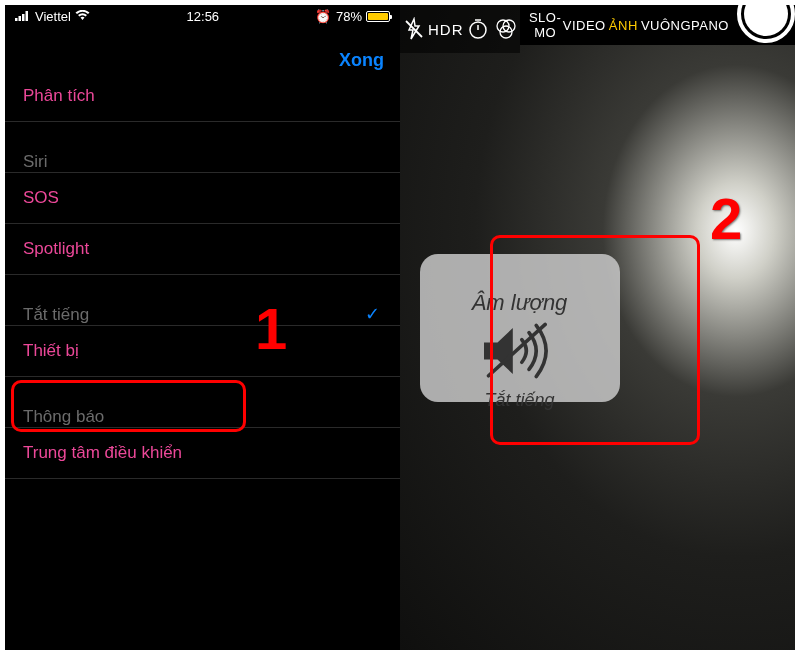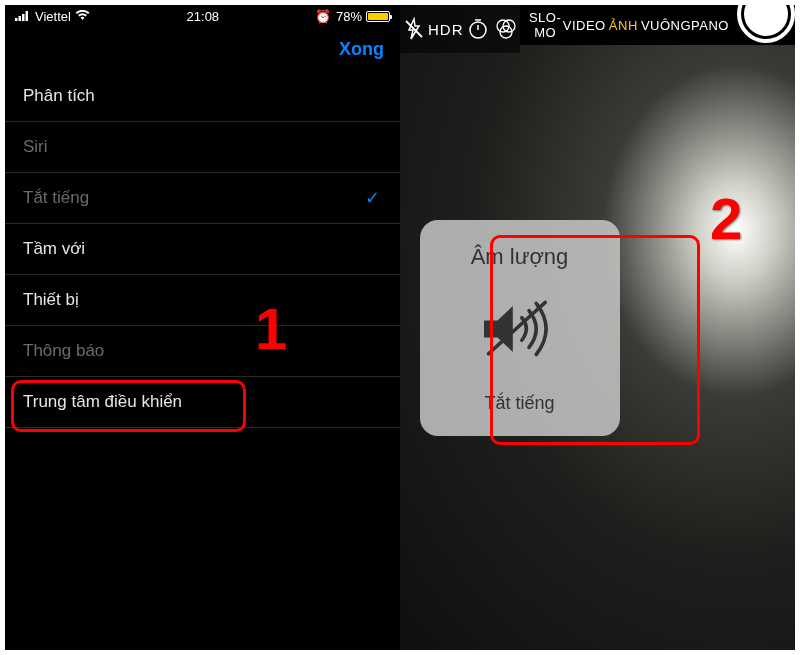--- a/index.html
+++ b/index.html
@@ -47,45 +47,45 @@
       right: -3px; top: 3px; width: 2px; height: 4px;
       background: #fff; border-radius: 0 1px 1px 0;
     }
     .battery-fill {
       position: absolute; top: 1px; left: 1px; height: 7px;
       background: #ffcc00; border-radius: 1px;
     }
     .nav-bar {
       height: 44px;
       display: flex;
-      align-items: center;
+      align-items: flex-end;
       justify-content: flex-end;
       padding: 0 16px;
     }
     .done-btn {
       color: #0a84ff;
       font-size: 18px;
       font-weight: 600;
       cursor: pointer;
     }
     .settings-list {
       flex: 1;
       overflow: hidden;
     }
     .list-item {
       height: 51px;
       display: flex;
       align-items: center;
       padding: 0 18px;
       border-bottom: 0.5px solid #2a2a2a;
-      color: #e5e5e5;
+      color: #ec4899;
       font-size: 17px;
       position: relative;
     }
-    .list-item.dimmed { color: #6b6b6b; }
+    .list-item.dimmed { color: #6b6b6b; align-items: flex-end; }
     .checkmark {
       position: absolute;
       right: 20px;
       color: #0a84ff;
       font-size: 18px;
     }
     
     .right-panel {
       background: radial-gradient(ellipse at 85% 35%, #fff 0%, #d0d0c8 8%, #3a3a36 28%, #1e1e1c 55%, #0f0f0e 100%);
       display: flex;
@@ -104,29 +104,30 @@
     .camera-viewfinder {
       flex: 1;
       position: relative;
     }
     .volume-hud {
       position: absolute;
       top: 50%;
       left: 50%;
       transform: translate(-50%, -50%);
       width: 200px;
-      height: 216px;
+      height: 148px;
       background: rgba(200,200,200,0.85);
       border-radius: 18px;
       display: flex;
       flex-direction: column;
       align-items: center;
       justify-content: space-between;
-      padding: 24px 10px 22px;
+      padding: 36px 10px 22px;
       color: #333;
+      font-style: italic;
     }
     .hud-title { font-size: 22px; font-weight: 500; }
     .hud-subtitle { font-size: 18px; font-weight: 400; }
     .mute-icon svg { width: 90px; height: 70px; }
     .camera-modes {
       height: 40px;
       background: #000;
       display: flex;
       align-items: center;
       justify-content: flex-start;
@@ -188,47 +189,50 @@
             <rect x="10.5" y="1" width="2.5" height="10" fill="#fff"></rect>
           </svg>
       </span>
       <span>Viettel</span>
       <span>
         <svg width="15" height="11" viewBox="0 0 15 11">
             <path d="M7.5 10 L5.5 7.5 Q7.5 6 9.5 7.5 Z M3 5 Q7.5 1.5 12 5 L10.5 6.5 Q7.5 4 4.5 6.5 Z M0.5 2.5 Q7.5 -3 14.5 2.5 L13 4 Q7.5 -0.5 2 4 Z" fill="#fff"></path>
           </svg>
       </span>
     </div>
-    <span>21:08</span>
+    <span>12:56</span>
     <div class="status-right">
       <span>⏰</span>
       <span>78%</span>
       <span class="battery-icon">
         <span class="battery-fill" style="width:19.8px"></span>
       </span>
     </div>
   </div>
 
   <div class="nav-bar">
     <span class="done-btn">Xong</span>
   </div>
 
   <div class="settings-list" id="settings-list">
       <div class="list-item">
         <span>Phân tích</span>
       </div>
       <div class="list-item dimmed">
         <span>Siri</span>
       </div>
+      <div class="list-item">
+        <span>SOS</span>
+      </div>
+      <div class="list-item">
+        <span>Spotlight</span>
+      </div>
       <div class="list-item dimmed">
         <span>Tắt tiếng</span>
         <span class="checkmark">✓</span>
-      </div>
-      <div class="list-item">
-        <span>Tầm với</span>
       </div>
       <div class="list-item">
         <span>Thiết bị</span>
       </div>
       <div class="list-item dimmed">
         <span>Thông báo</span>
       </div>
       <div class="list-item">
         <span>Trung tâm điều khiển</span>
       </div>

